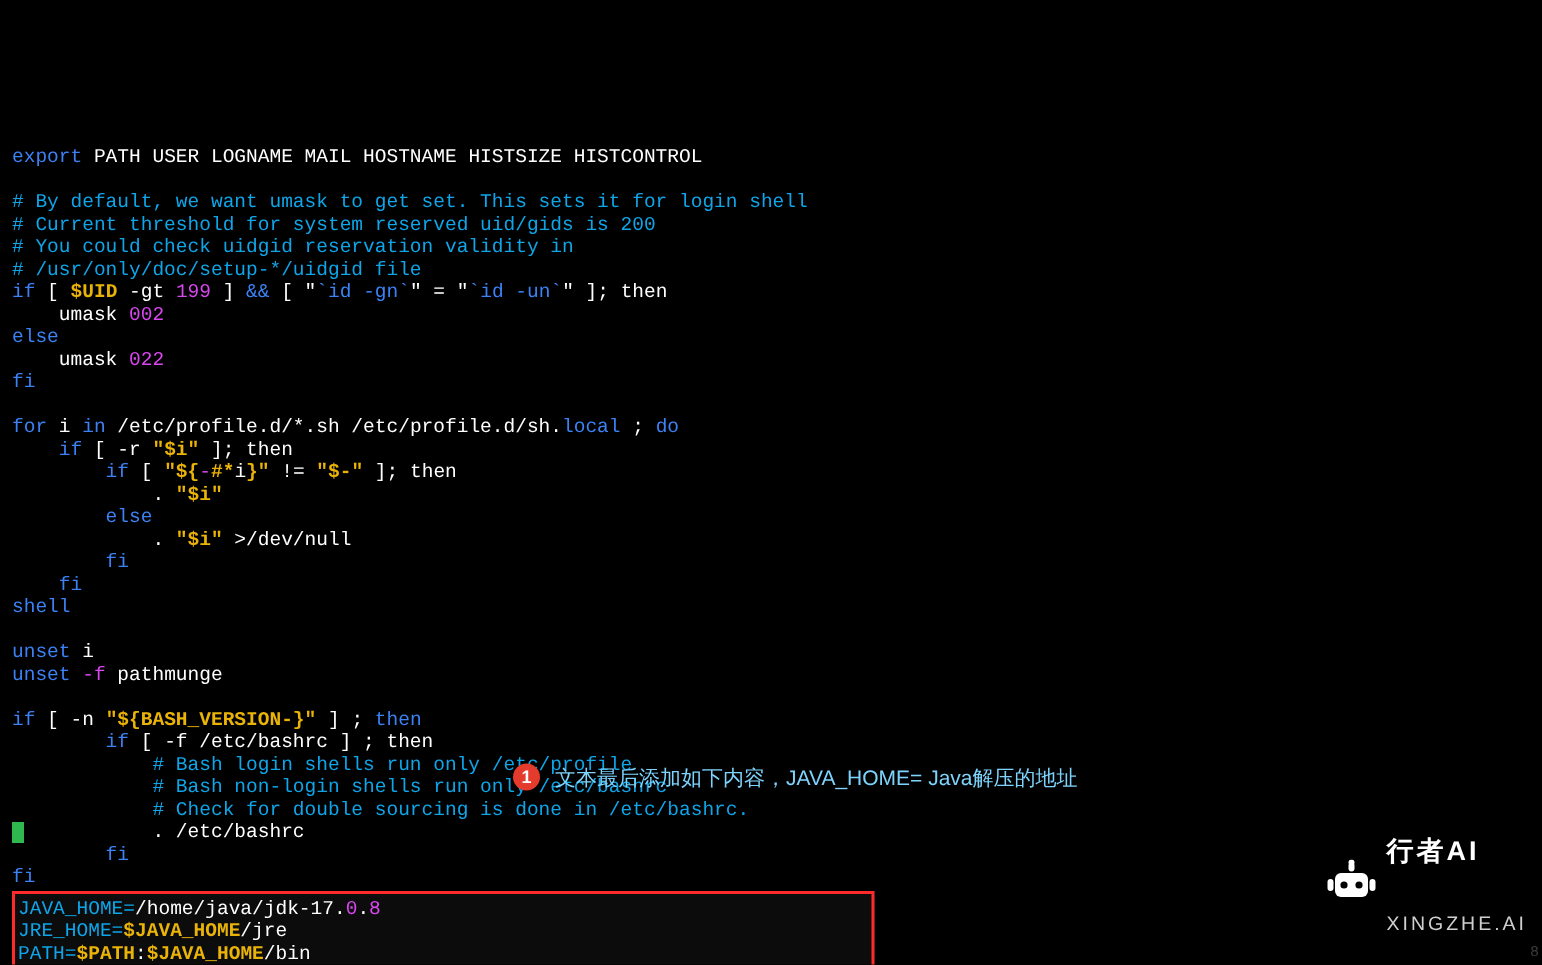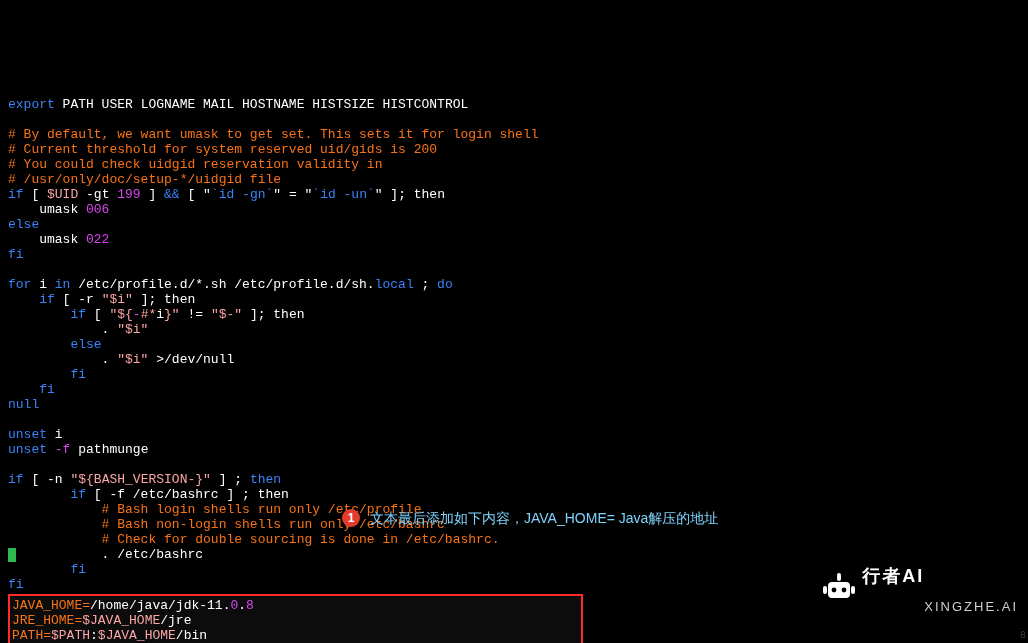--- a/index.html
+++ b/index.html
@@ -11,23 +11,23 @@
       color: #b0b0b0;
       width: 1028px;
       height: 643px;
       padding: 7px 8px 0 8px;
       position: relative;
       overflow: hidden;
       white-space: pre;
     }
     .y  { color: #3b82f6; }      
     .w  { color: #ffffff; }      
-    .c  { color: #f97316; }      
+    .c  { color: #0ea5e9; }      
     .r  { color: #d946ef; }      
-    .m  { color: #fca5a5; }      
+    .m  { color: #eab308; font-weight: bold; }      
 
     .cursor {
       display: inline-block;
       width: 8px; height: 14px;
       background: #2fb84d;
       vertical-align: bottom;
     }
 
     .red-box {
       border: 2px solid #ff2a2a;
@@ -64,21 +64,21 @@
     .watermark {
       position: absolute;
       right: 10px;
       bottom: 6px;
       display: flex;
       align-items: center;
       gap: 6px;
     }
     .wm-logo svg { display:block; }
     .wm-text {
-      display: flex; flex-direction: row; color:#fff; font-family: "Microsoft YaHei", Arial, sans-serif;
+      display: flex; flex-direction: column; color:#fff; font-family: "Microsoft YaHei", Arial, sans-serif;
     }
     .wm-text .big { font-size: 18px; font-weight: 700; letter-spacing: 2px; line-height: 18px;}
     .wm-text .small { font-size: 13px; letter-spacing: 2px; color:#cfcfcf;margin-top:32px; }
 
     .sbnum {
       position: absolute;
       right: 2px;
       bottom: 0;
       color: #3a3a3a;
       font-size: 10px;
@@ -91,47 +91,47 @@
 
 
 <div>
 <span class="y">export</span><span class="w"> PATH USER LOGNAME MAIL HOSTNAME HISTSIZE HISTCONTROL</span>
 
 <span class="c"># By default, we want umask to get set. This sets it for login shell</span>
 <span class="c"># Current threshold for system reserved uid/gids is 200</span>
 <span class="c"># You could check uidgid reservation validity in</span>
 <span class="c"># /usr/only/doc/setup-*/uidgid file</span>
 <span class="y">if</span><span class="w"> [ </span><span class="m">$UID</span><span class="w"> -gt </span><span class="r">199</span><span class="w"> ] </span><span class="y">&amp;&amp;</span><span class="w"> [ "</span><span class="y">`id -gn`</span><span class="w">" = "</span><span class="y">`id -un`</span><span class="w">" ]; then</span>
-<span class="w">    umask </span><span class="r">006</span>
+<span class="w">    umask </span><span class="r">002</span>
 <span class="y">else</span>
 <span class="w">    umask </span><span class="r">022</span>
 <span class="y">fi</span>
 
 <span class="y">for</span><span class="w"> i </span><span class="y">in</span><span class="w"> /etc/profile.d/*.sh /etc/profile.d/sh.</span><span class="y">local</span><span class="w"> ; </span><span class="y">do</span>
 <span class="y">    if</span><span class="w"> [ -r </span><span class="m">"$i"</span><span class="w"> ]</span><span class="w">; then</span>
 <span class="y">        if</span><span class="w"> [ </span><span class="m">"${</span><span class="r">-</span><span class="m">#*</span><span class="w">i</span><span class="m">}"</span><span class="w"> != </span><span class="m">"$-"</span><span class="w"> ]</span><span class="w">; then</span>
 <span class="w">            . </span><span class="m">"$i"</span>
 <span class="y">        else</span>
 <span class="w">            . </span><span class="m">"$i"</span><span class="w"> &gt;/dev/null</span>
 <span class="y">        fi</span>
 <span class="y">    fi</span>
-<span class="y">null</span>
+<span class="y">shell</span>
 
 <span class="y">unset</span><span class="w"> i</span>
 <span class="y">unset</span><span class="r"> -f</span><span class="w"> pathmunge</span>
 
 <span class="y">if</span><span class="w"> [ -n </span><span class="m">"${BASH_VERSION-}"</span><span class="w"> ] ; </span><span class="y">then</span>
 <span class="y">        if</span><span class="w"> [ -f /etc/bashrc ] ; then</span>
 <span class="c">            # Bash login shells run only /etc/profile</span>
 <span class="c">            # Bash non-login shells run only /etc/bashrc</span>
 <span class="c">            # Check for double sourcing is done in /etc/bashrc.</span>
 <span class="cursor"></span><span class="w" style="margin-left:-8px">            . /etc/bashrc</span>
 <span class="y">        fi</span>
 <span class="y">fi</span>
-<div class="red-box"><span class="c">JAVA_HOME=</span><span class="w">/home/java/jdk-11.</span><span class="r">0</span><span class="w">.</span><span class="r">8</span>
+<div class="red-box"><span class="c">JAVA_HOME=</span><span class="w">/home/java/jdk-17.</span><span class="r">0</span><span class="w">.</span><span class="r">8</span>
 <span class="c">JRE_HOME=</span><span class="m">$JAVA_HOME</span><span class="w">/jre</span>
 <span class="c">PATH=</span><span class="m">$PATH</span><span class="w">:</span><span class="m">$JAVA_HOME</span><span class="w">/bin</span>
 
 
 
 
 
 </div>
 </div>
 

